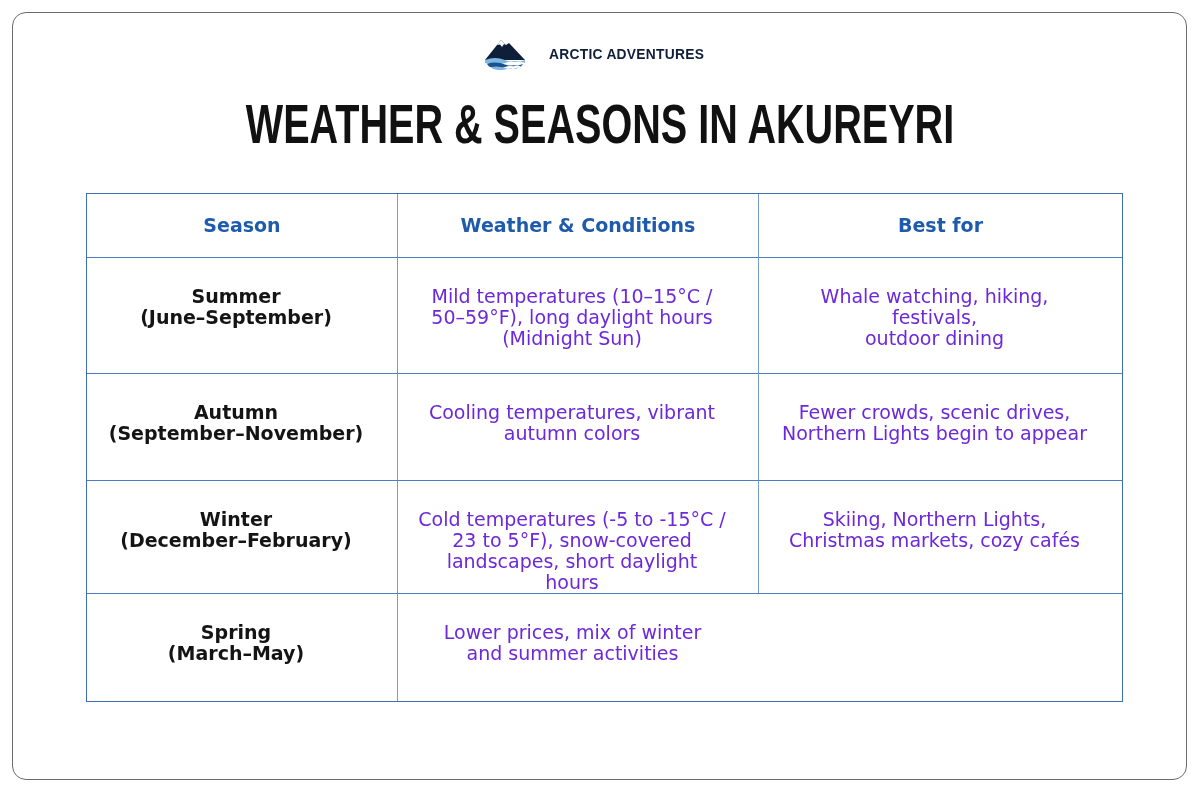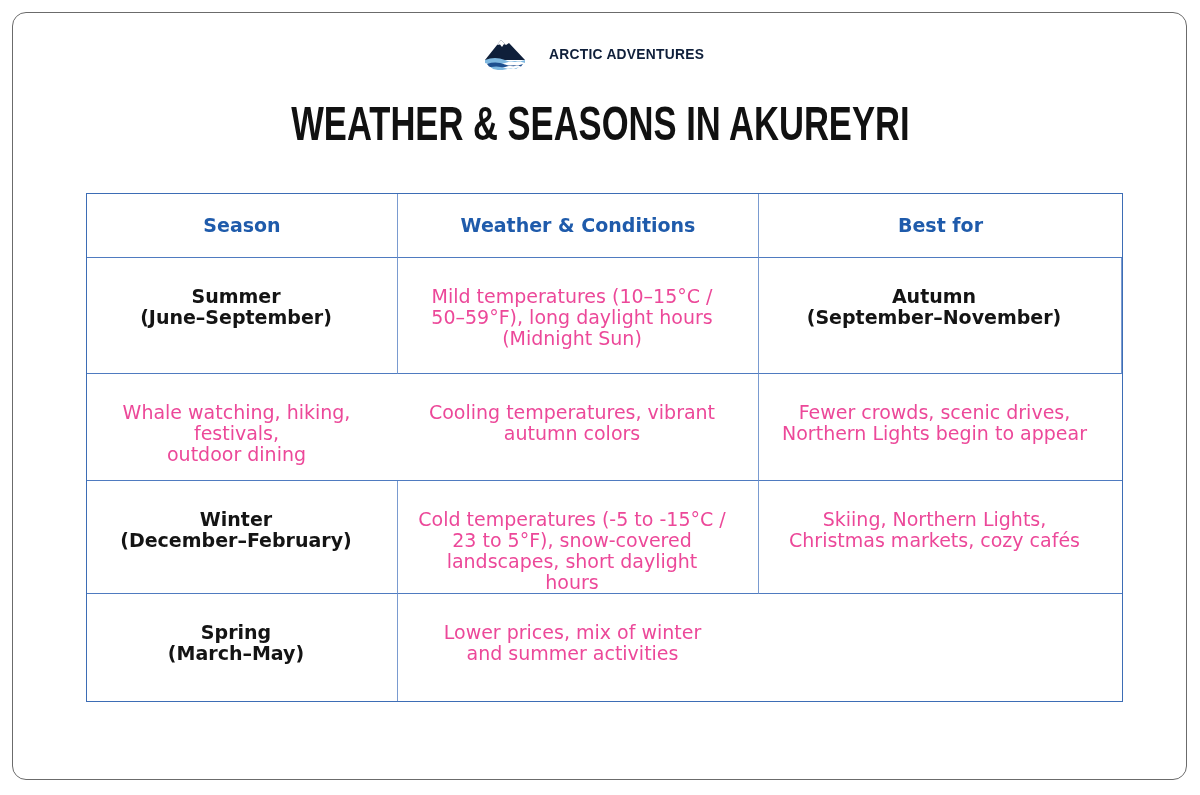--- a/index.html
+++ b/index.html
@@ -11,34 +11,34 @@
   .brand {
     position: absolute; left: 0; top: 36px; width: 1200px; display: flex; justify-content: center; align-items: center; gap: 22px;
   }
   .brand svg { width: 44px; height: 34px; display: block; }
   .brand-name {
     font-family: "Liberation Sans", sans-serif; font-weight: 700; font-size: 15px; color: #0f1f3a;
     letter-spacing: 0.3px; transform: scaleX(0.92); transform-origin: left center;
   }
   .title {
     position: absolute; left: 0; top: 92px; width: 1200px; text-align: center;
-    font-family: "Liberation Sans", sans-serif; font-weight: 700; font-size: 48px; color: #111;
+    font-family: "Liberation Sans", sans-serif; font-weight: 700; font-size: 55px; color: #111;
     letter-spacing: 0px; line-height: 64px;
   }
   .title span { display: inline-block; transform: scaleX(0.72); transform-origin: center center; }
   .table {
     position: absolute; left: 86px; top: 193px; width: 1037px; height: 509px;
     border: 1.5px solid #3d6db5; border-radius: 0; box-sizing: border-box; overflow: hidden;
     display: grid; grid-template-columns: 311px 361px 1fr;
     grid-template-rows: 64px 116px 107px 113px 1fr;
   }
   .cell {
     border-right: 1.5px solid #7a9bd0; border-bottom: 1.5px solid #4f7bc0;
     display: flex; justify-content: center; text-align: center; box-sizing: border-box;
-    font-size: 19px; line-height: 21px; color: #ec4899;
+    font-size: 19px; line-height: 21px; color: #6d28d9;
   }
   .cell.last-col { border-right: none; }
   .cell.last-row { border-bottom: none; }
   .head { align-items: center; font-weight: 700; color: #1f5bab; font-size: 19px; }
   .body { align-items: flex-start; padding-top: 28px; padding-left: 20px; padding-right: 32px; white-space: pre-line; }
   .season { font-weight: 700; color: #141414; }
 </style>
 </head>
 <body>
 
@@ -60,25 +60,25 @@
 <div class="table">
   <div class="cell head">Season</div>
   <div class="cell head">Weather &amp; Conditions</div>
   <div class="cell head last-col">Best for</div>
 
   <div class="cell body season">Summer
 (June–September)</div>
   <div class="cell body">Mild temperatures (10–15°C /
 50–59°F), long daylight hours
 (Midnight Sun)</div>
+  <div class="cell body last-col">Whale watching, hiking, festivals,
+outdoor dining</div>
+
   <div class="cell body season">Autumn
 (September–November)</div>
-
-  <div class="cell body last-col">Whale watching, hiking, festivals,
-outdoor dining</div>
   <div class="cell body">Cooling temperatures, vibrant
 autumn colors</div>
   <div class="cell body last-col">Fewer crowds, scenic drives,
 Northern Lights begin to appear</div>
 
   <div class="cell body season">Winter
 (December–February)</div>
   <div class="cell body">Cold temperatures (-5 to -15°C /
 23 to 5°F), snow-covered
 landscapes, short daylight hours</div>

